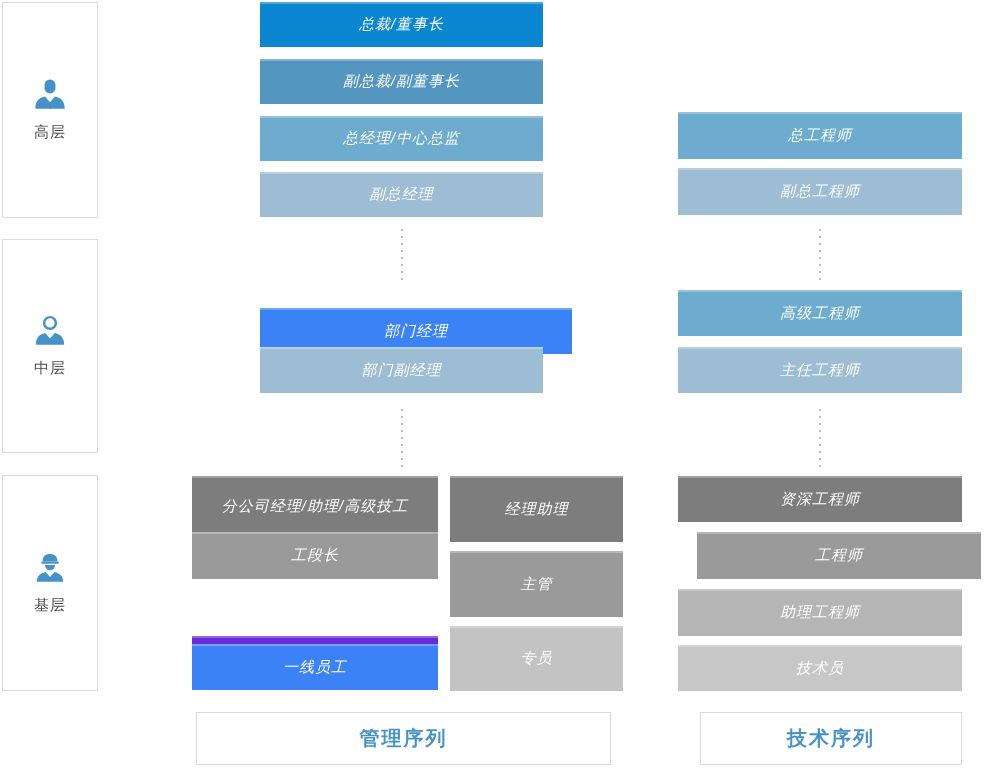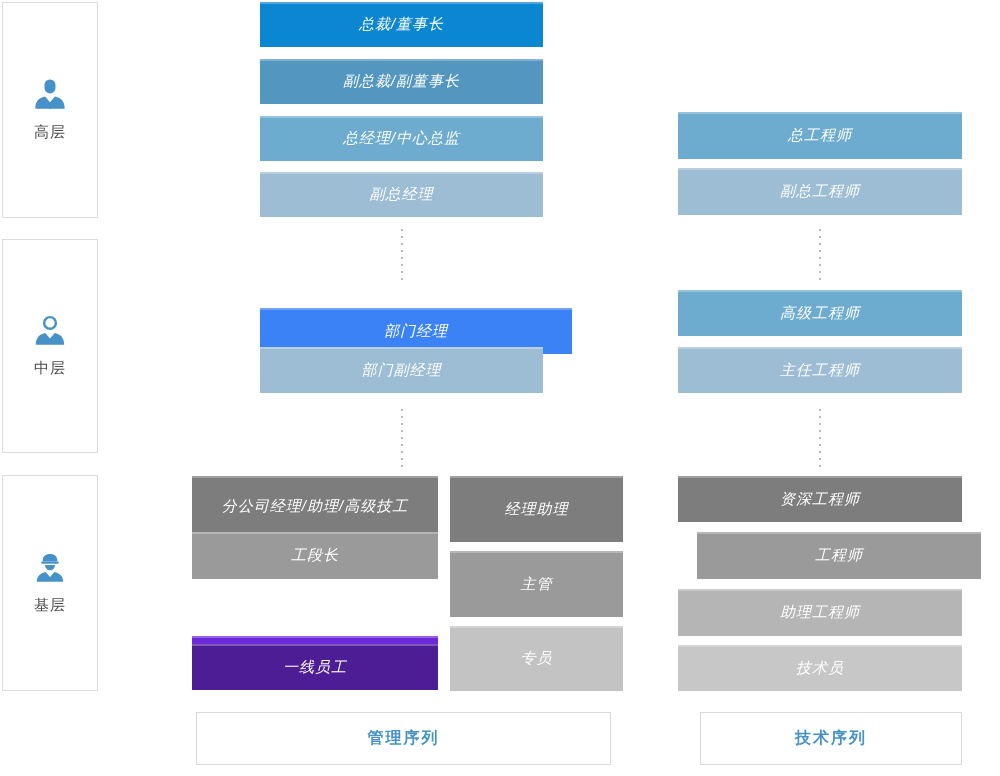--- a/index.html
+++ b/index.html
@@ -56,21 +56,21 @@
   .footer-label {
     position: absolute;
     border: 1px solid #d9d9d9;
     background: #ffffff;
     box-sizing: border-box;
     display: flex;
     align-items: center;
     justify-content: center;
     color: #4793c5;
     font-weight: bold;
-    font-size: 16px;
+    font-size: 20px;
     letter-spacing: 2px;
   }
 </style>
 </head>
 <body>
 
 <div class="canvas">
 
   <div class="level-box" style="top:2px;height:216px">
     <svg class="level-icon" viewBox="0 0 36 36" fill="#4692c8" xmlns="http://www.w3.org/2000/svg">
@@ -110,21 +110,21 @@
 
   <div class="job" style="left: 260px; top: 290px; width: 312px; height: 46px; background-color: #3b82f6; margin-top: 18px;">部门经理</div>
   <div class="job" style="left: 260px; top: 347px; width: 283px; height: 46px; background-color: rgb(156, 189, 211);">部门副经理</div>
 
   <div class="connector" style="left:401px;top:409px;height:58px"></div>
   <div class="connector" style="left:819px;top:409px;height:58px"></div>
 
   <div class="job" style="left: 192px; top: 476px; width: 246px; height: 60px; background-color: rgb(125, 125, 125);">分公司经理/助理/高级技工</div>
   <div class="job" style="left: 192px; top: 532px; width: 246px; height: 47px; background-color: rgb(154, 154, 154);">工段长</div>
   <div class="job" style="left: 192px; top: 588px; width: 246px; height: 39px; background-color: #6d28d9; margin-top: 48px;">代班长</div>
-  <div class="job" style="left: 192px; top: 644px; width: 246px; height: 46px; background-color: #4c1d95;">一线员工</div>
+  <div class="job" style="left: 192px; top: 644px; width: 246px; height: 46px; background-color: #3b82f6;">一线员工</div>
 
   <div class="job" style="left: 450px; top: 476px; width: 173px; height: 66px; background-color: rgb(125, 125, 125);">经理助理</div>
   <div class="job" style="left: 450px; top: 626px; width: 173px; height: 65px; background-color: rgb(195, 195, 195);">专员</div>
   <div class="job" style="left: 450px; top: 551px; width: 173px; height: 66px; background-color: rgb(154, 154, 154);">主管</div>
 
   <div class="job" style="left: 678px; top: 112px; width: 284px; height: 47px; background-color: rgb(109, 172, 206);">总工程师</div>
   <div class="job" style="left: 678px; top: 168px; width: 284px; height: 47px; background-color: rgb(156, 189, 211);">副总工程师</div>
 
   <div class="job" style="left: 678px; top: 347px; width: 284px; height: 46px; background-color: rgb(156, 189, 211);">主任工程师</div>
   <div class="job" style="left: 678px; top: 290px; width: 284px; height: 46px; background-color: rgb(109, 172, 206);">高级工程师</div>

